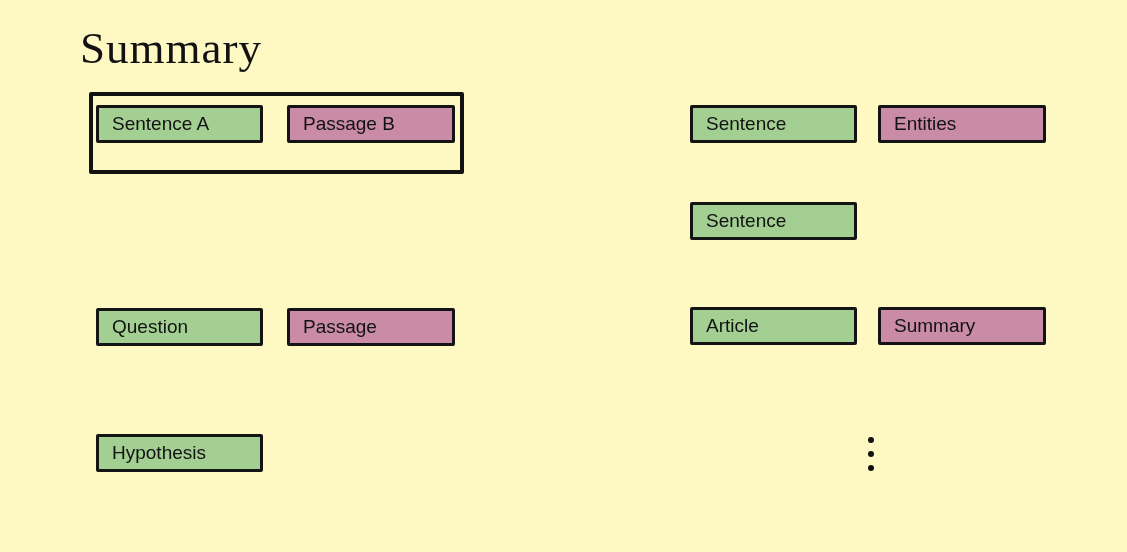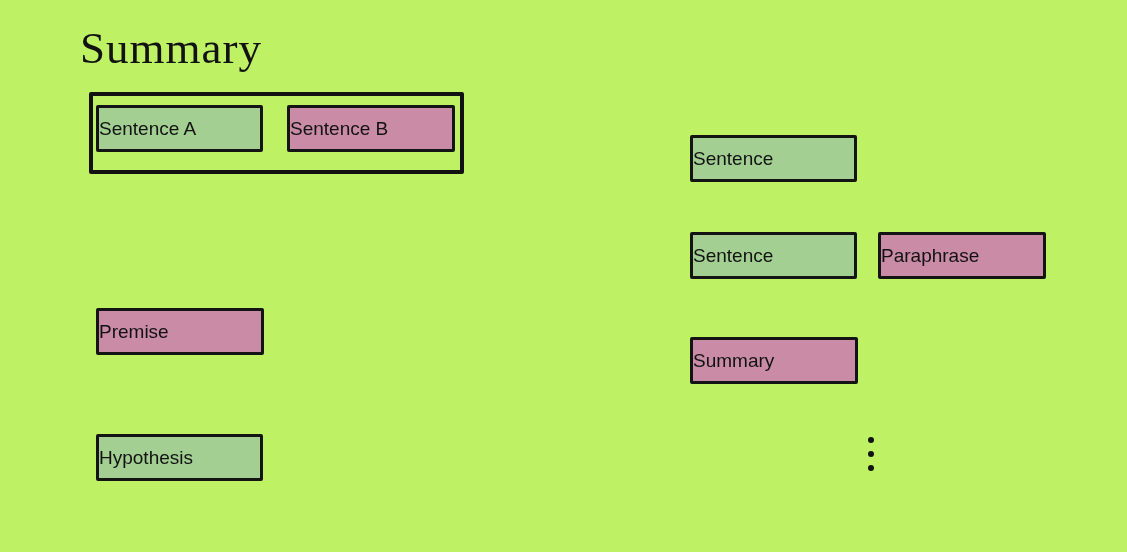--- a/index.html
+++ b/index.html
@@ -1,20 +1,20 @@
 <!DOCTYPE html>
 <html><head>
 <meta charset="utf-8">
 <style>
   html, body { margin: 0; padding: 0; background: #ffffff; }
   .slide {
     position: relative;
     width: 1127px;
     height: 552px;
-    background: #bef264;
+    background: #fef9c3;
     font-family: "Liberation Sans", sans-serif;
     color: #121212;
     overflow: hidden;
   }
   .title {
     position: absolute;
     left: 80px;
     top: 22px;
     margin: 0;
     font-family: "Liberation Serif", "DejaVu Serif", serif;
@@ -29,28 +29,29 @@
     top: 92px;
     width: 375px;
     height: 82px;
     border: 4px solid #121212;
     border-radius: 2px;
     box-sizing: border-box;
     background: transparent;
   }
   .pair { position: absolute; display: flex; }
   .pair.left  { left: 96px;  gap: 24px; }
-  .pair.right { left: 690px; gap: 21px; margin-top: 30px; }
+  .pair.right { left: 690px; gap: 21px; }
   .box {
-    height: 47px;
+    height: 38px;
     box-sizing: border-box;
     border: 3px solid #141414;
     border-radius: 2px;
     display: flex;
     align-items: center;
+    padding-left: 13px;
     font-size: 19px;
     color: #121212;
   }
   .box.input  { width: 167px; background: #a3d092; }
   .box.output { width: 168px; background: #c98ba5; }
   .empty-set { font-size: 28px; line-height: 1; margin-top: -3px; }
   .vdots {
     position: absolute;
     left: 868px;
     top: 437px;
@@ -72,53 +73,59 @@
 
   <h1 class="title">Summary</h1>
 
   <div class="highlight"></div>
 
   <div class="pair left" style="top:105px">
     <div class="box input">
         <span>Sentence A</span>
       </div>
     <div class="box output">
-        <span>Sentence B</span>
+        <span>Passage B</span>
       </div>
   </div>
 
 
   <div class="pair left" style="top:308px">
+    <div class="box input">
+        <span>Question</span>
+      </div>
     <div class="box output">
-        <span>Premise</span>
+        <span>Passage</span>
       </div>
   </div>
 
   <div class="pair left" style="top:434px">
     <div class="box input">
         <span>Hypothesis</span>
       </div>
   </div>
 
   <div class="pair right" style="top:105px">
     <div class="box input">
         <span>Sentence</span>
       </div>
+    <div class="box output">
+        <span>Entities</span>
+      </div>
   </div>
 
   <div class="pair right" style="top:202px">
     <div class="box input">
         <span>Sentence</span>
       </div>
-    <div class="box output">
-        <span>Paraphrase</span>
-      </div>
   </div>
 
   <div class="pair right" style="top:307px">
+    <div class="box input">
+        <span>Article</span>
+      </div>
     <div class="box output">
         <span>Summary</span>
       </div>
   </div>
 
   <div class="vdots">
     <i></i>
     <i></i>
     <i></i>
   </div>

